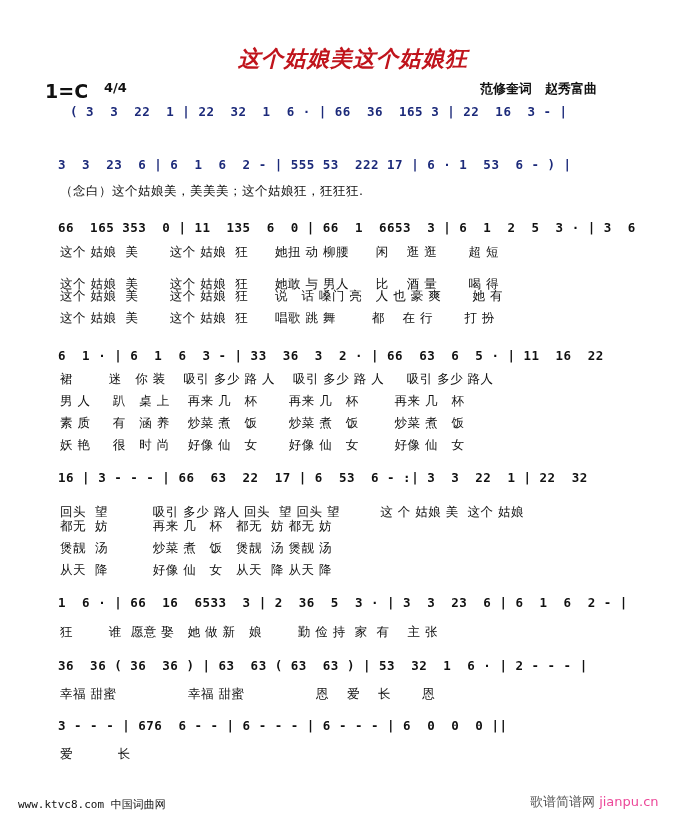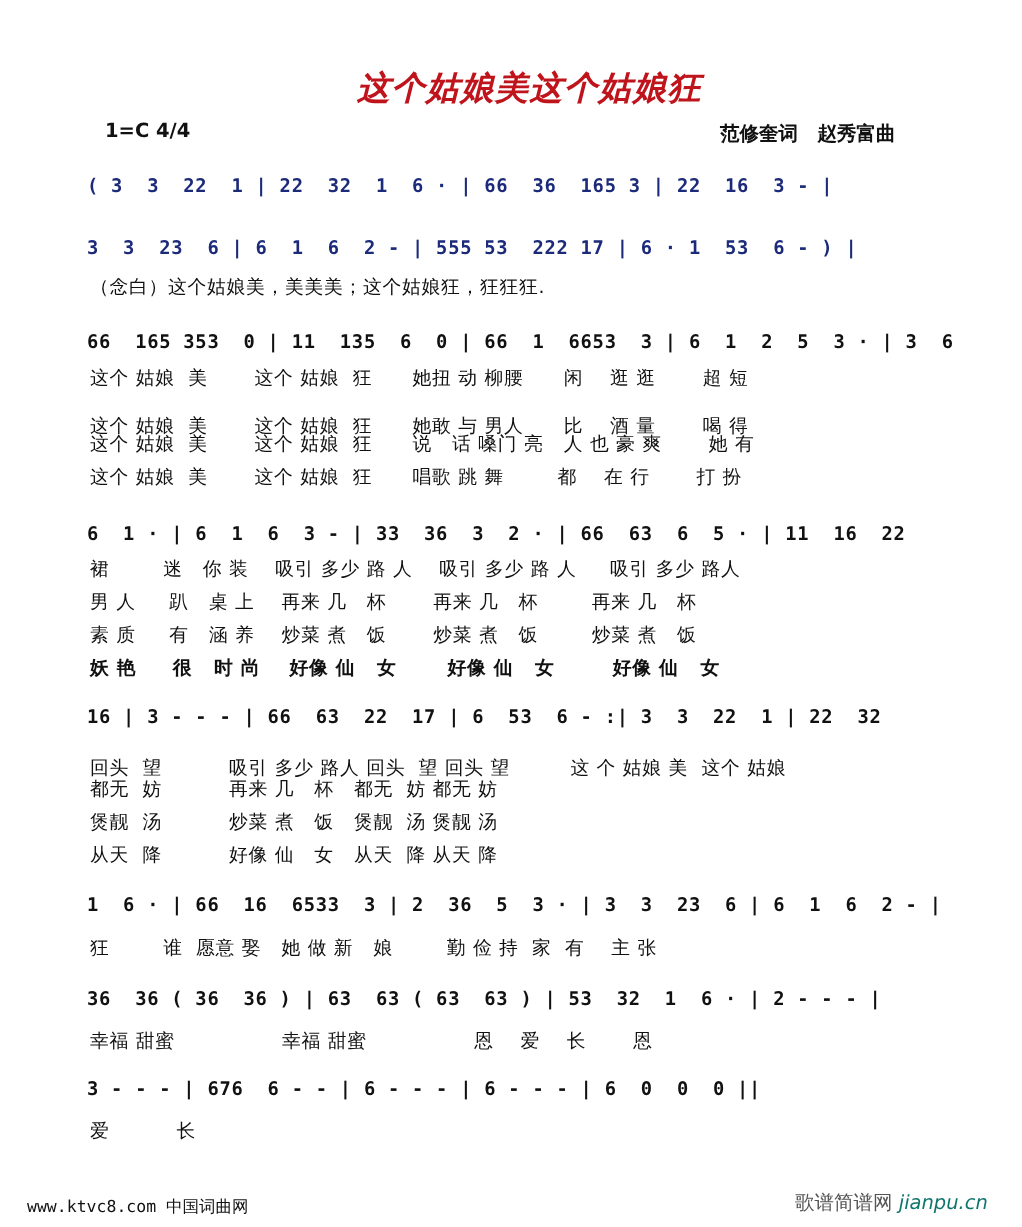--- a/index.html
+++ b/index.html
@@ -1,53 +1,53 @@
 <!DOCTYPE html>
 <html><head>
 <meta charset="utf-8">
 <style>
   html, body { margin:0; padding:0; background:#ffffff; }
   body { width:681px; height:818px; position:relative; overflow:hidden;
          font-family:"DejaVu Sans", sans-serif; color:#111; }
   .title { position:absolute; left:238px; top:44px; font-size:22px; font-weight:bold;
            color:#c0141c; letter-spacing:1px; font-family:"DejaVu Serif", serif; font-style:italic; }
-  .key { position:absolute; left:70px; top:80px; font-size:13px; font-weight:bold; }
+  .key { position:absolute; left:45px; top:80px; font-size:19px; font-weight:bold; }
   .meter { position:absolute; left:104px; top:80px; font-size:13px; font-weight:bold; }
   .credits { position:absolute; left:480px; top:80px; font-size:13px; font-weight:bold; }
   .line { position:absolute; left:58px; white-space:pre; font-family:"DejaVu Sans Mono", monospace;
           font-weight:bold; font-size:12.5px; letter-spacing:0.5px; }
   .blue { color:#1c2a7a; }
   .lyric { position:absolute; left:60px; white-space:pre; font-size:12.5px; letter-spacing:0.5px; }
   .footer-left { position:absolute; left:18px; top:797px; font-size:11px; font-family:"DejaVu Sans Mono", monospace; }
   .footer-right { position:absolute; left:530px; top:793px; font-size:13px; color:#555; }
-  .footer-right .brand { color:#0f766e;font-style:italic; }
+  .footer-right .brand { color:#ec4899; }
 </style>
 </head>
 <body>
 
 <div class="title">这个姑娘美这个姑娘狂</div>
 <div class="key">1=C</div>
 <div class="meter">4/4</div>
 <div class="credits">范修奎词　赵秀富曲</div>
 
-<div class="line blue" style="top:116px;">( 3  3  22  1 | 22  32  1  6 · | 66  36  165 3 | 22  16  3 - |</div>
+<div class="line blue" style="top:104px;margin-left:12px;">( 3  3  22  1 | 22  32  1  6 · | 66  36  165 3 | 22  16  3 - |</div>
 <div class="line blue" style="top:157px;">3  3  23  6 | 6  1  6  2 - | 555 53  222 17 | 6 · 1  53  6 - ) |</div>
 <div class="lyric" style="top:183px;">（念白）这个姑娘美，美美美；这个姑娘狂，狂狂狂.</div>
 
 <div class="line" style="top:220px;">66  165 353  0 | 11  135  6  0 | 66  1  6653  3 | 6  1  2  5  3 · | 3  6</div>
 <div class="lyric" style="top:244px;">这个 姑娘  美       这个 姑娘  狂      她扭 动 柳腰      闲    逛 逛       超 短</div>
 <div class="lyric" style="top:276px;">这个 姑娘  美       这个 姑娘  狂      她敢 与 男人      比    酒 量       喝 得</div>
 <div class="lyric" style="top:288px;">这个 姑娘  美       这个 姑娘  狂      说   话 嗓门 亮   人 也 豪 爽       她 有</div>
 <div class="lyric" style="top:310px;">这个 姑娘  美       这个 姑娘  狂      唱歌 跳 舞        都    在 行       打 扮</div>
 
 <div class="line" style="top:348px;">6  1 · | 6  1  6  3 - | 33  36  3  2 · | 66  63  6  5 · | 11  16  22</div>
 <div class="lyric" style="top:371px;">裙        迷   你 装    吸引 多少 路 人    吸引 多少 路 人     吸引 多少 路人</div>
 <div class="lyric" style="top:393px;">男 人     趴   桌 上    再来 几   杯       再来 几   杯        再来 几   杯</div>
 <div class="lyric" style="top:415px;">素 质     有   涵 养    炒菜 煮   饭       炒菜 煮   饭        炒菜 煮   饭</div>
-<div class="lyric" style="top:437px;font-weight:bold;">妖 艳     很   时 尚    好像 仙   女       好像 仙   女        好像 仙   女</div>
+<div class="lyric" style="top:437px;">妖 艳     很   时 尚    好像 仙   女       好像 仙   女        好像 仙   女</div>
 
 <div class="line" style="top:470px;">16 | 3 - - - | 66  63  22  17 | 6  53  6 - :| 3  3  22  1 | 22  32</div>
 <div class="lyric" style="top:504px;">回头  望          吸引 多少 路人 回头  望 回头 望         这 个 姑娘 美  这个 姑娘</div>
 <div class="lyric" style="top:518px;">都无  妨          再来 几   杯   都无  妨 都无 妨</div>
 <div class="lyric" style="top:540px;">煲靓  汤          炒菜 煮   饭   煲靓  汤 煲靓 汤</div>
 <div class="lyric" style="top:562px;">从天  降          好像 仙   女   从天  降 从天 降</div>
 
 <div class="line" style="top:595px;">1  6 · | 66  16  6533  3 | 2  36  5  3 · | 3  3  23  6 | 6  1  6  2 - |</div>
 <div class="lyric" style="top:624px;">狂        谁  愿意 娶   她 做 新   娘        勤 俭 持  家  有    主 张</div>
 

